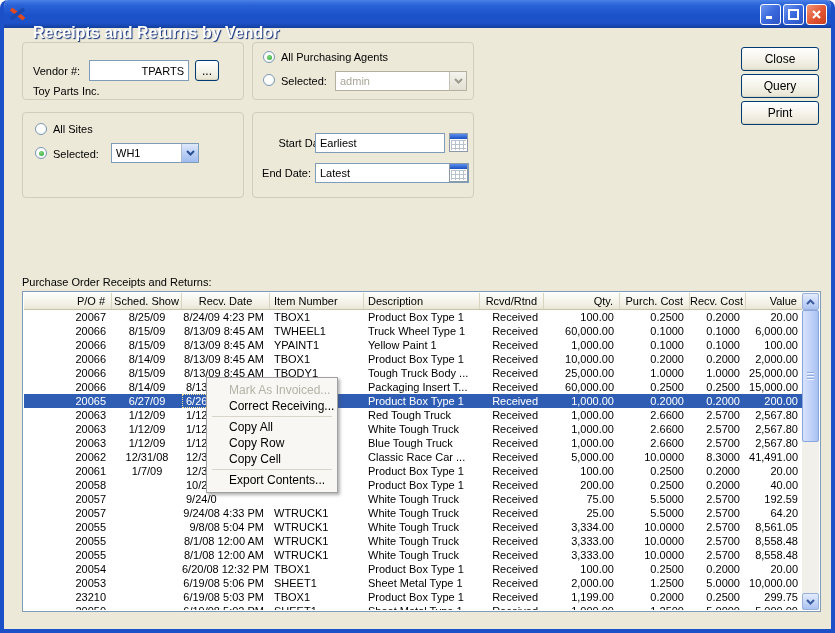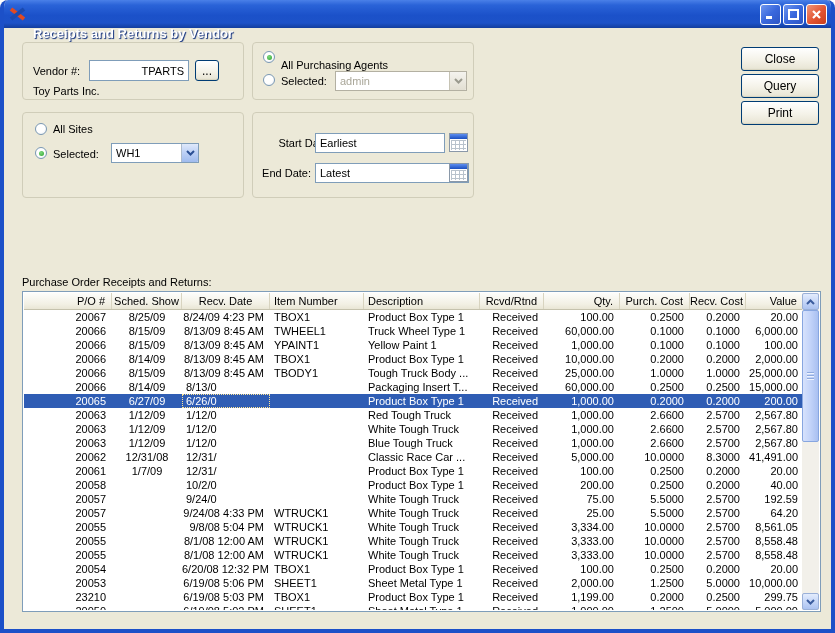--- a/index.html
+++ b/index.html
@@ -9,21 +9,21 @@
   .window { position:relative; width:835px; height:633px;
     background:#ece9d8; border-radius:8px 8px 0 0; overflow:hidden;
     border-left:4px solid #1c50c8; border-right:4px solid #1c50c8; border-bottom:4px solid #1c50c8; }
 
   
   .titlebar { position:absolute; left:-4px; right:-4px; top:0; height:28px;
     background:linear-gradient(180deg,#4a80e8 0%,#2citebar 0%,#2a63d8 18%,#1b51c9 55%,#1d52c8 82%,#133e9e 100%);
     background:linear-gradient(180deg,#4a80e8 0%,#2a63d8 18%,#1b51c9 55%,#1d52c8 82%,#133e9e 100%);
     border-radius:8px 8px 0 0; display:flex; align-items:center; }
   .title-icon { width:18px; height:16px; margin:0 6px 0 9px; flex:none; }
-  .title-text { color:#fff; font-weight:bold; font-size:13px; text-shadow:1px 1px 1px #0a2a7a;margin-top:38px; }
+  .title-text { color:#fff; font-weight:bold; font-size:16px; text-shadow:1px 1px 1px #0a2a7a;margin-top:38px; }
   .winbtns { position:absolute; right:8px; top:4px; display:flex; gap:2px; }
   .winbtn { width:21px; height:21px; border:1px solid #fff; border-radius:3px;
     display:flex; align-items:center; justify-content:center;
     background:linear-gradient(135deg,#6f97ef 0%,#3a68dd 50%,#2d55c4 100%); }
   .winbtn.close { background:linear-gradient(135deg,#f09678 0%,#e25432 55%,#c83e1c 100%); }
   .winbtn svg { display:block; }
 
   
   .groupbox { position:absolute; border:1px solid #d0cdb9; border-radius:4px; background:#ece9d8; }
   .grouplegend { position:absolute; top:-7px; left:9px; background:#ece9d8; padding:0 3px; color:#0046d5; }
@@ -139,21 +139,21 @@
     <span class="lbl" style="left:10px;top:22px;">Vendor #:</span>
     <input class="txtinput" style="left: 66px; top: 17px; width: 100px; height: 21px; text-align: right;" value="TPARTS">
     <button class="xpbtn" style="left:172px;top:17px;width:24px;height:21px;">...</button>
     <span class="lbl" style="left:10px;top:42px;">Toy Parts Inc.</span>
   </div>
 
   <div class="groupbox" style="left:248px;top:42px;width:222px;height:58px;">
     <span class="radio checked" style="left:10px;top:8px;">
         <span class="dot"></span>
       </span>
-    <span class="lbl" style="left:28px;top:16px;">All Purchasing Agents</span>
+    <span class="lbl" style="left:28px;top:8px;">All Purchasing Agents</span>
     <span class="radio" style="left:10px;top:31px;"></span>
     <span class="lbl" style="left:28px;top:32px;">Selected:</span>
     <div class="combo disabled" style="left:82px;top:28px;width:132px;height:20px;">
       <span class="cval">admin</span>
       <span class="carrow">
         <svg width="9" height="6" viewBox="0 0 9 6">
             <path d="M1 1 L4.5 4.5 L8 1" fill="none" stroke="#9a9a8e" stroke-width="2"></path>
           </svg>
       </span>
     </div>
@@ -487,14 +487,24 @@
           <span class="grip"></span>
         </div>
       <div class="sbtn down">
         <svg width="9" height="6" viewBox="0 0 9 6">
             <path d="M1 1 L4.5 4.5 L8 1" fill="none" stroke="#3b5c9e" stroke-width="2"></path>
           </svg>
       </div>
     </div>
   </div>
 
+  <div class="ctxmenu">
+      <div class="mitem disabled">Mark As Invoiced...</div>
+      <div class="mitem">Correct Receiving...</div>
+      <div class="msep"></div>
+      <div class="mitem">Copy All</div>
+      <div class="mitem">Copy Row</div>
+      <div class="mitem">Copy Cell</div>
+      <div class="msep"></div>
+      <div class="mitem">Export Contents...</div>
+    </div>
 
 </div>
 
 </body></html>

